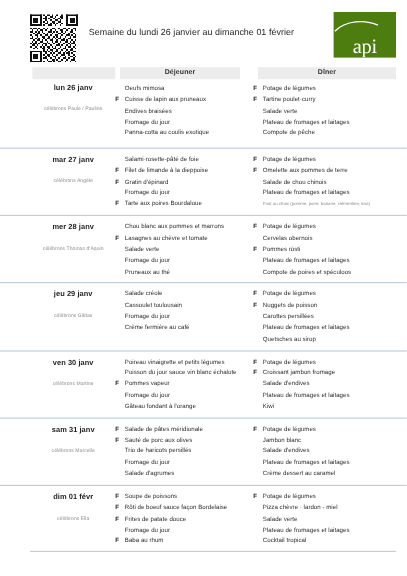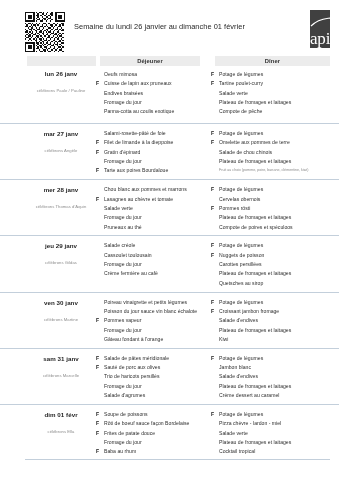--- a/index.html
+++ b/index.html
@@ -23,22 +23,22 @@
   }
   .qr svg{display:block;}
   .doc-title{
     position:absolute;left:62px;top:0;width:195px;height:55px;
     display:flex;align-items:center;justify-content:center;
     font-size:7.4px;color:#262626;letter-spacing:0.05px;
     text-align:center;line-height:1.2;
   }
   .logo{
     position:absolute;right:9px;top:10px;
-    width:20px;height:38px;
-    background:#404040;
+    width:52px;height:38px;
+    background:#4d7c0f;
     overflow:hidden;
   }
   .logo .swoosh{
     position:absolute;left:0;top:5px;width:38px;height:14px;
   }
   .logo .word{
     position:absolute;left:0;right:0;bottom:1px;
     text-align:center;
     font-family:"Liberation Serif", serif;
     font-size:17px;color:#ffffff;line-height:1;

